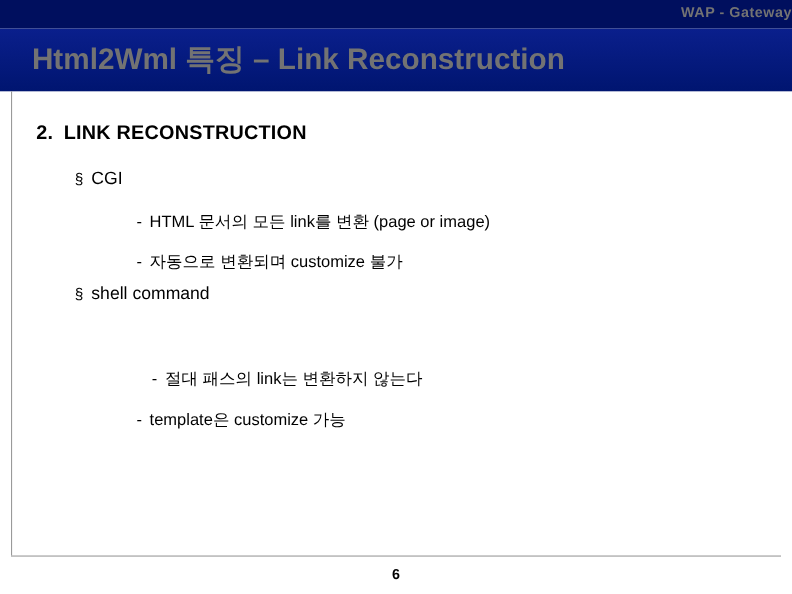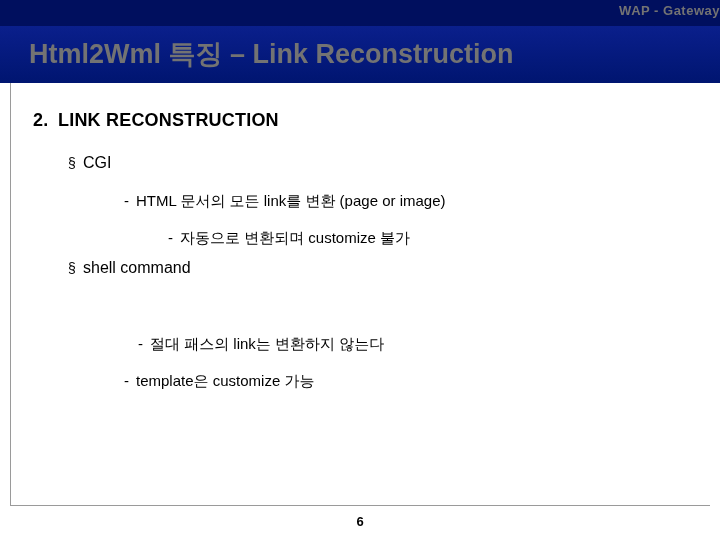--- a/index.html
+++ b/index.html
@@ -126,21 +126,21 @@
     white-space: nowrap;
   }
   .l3 .dash {
     display: inline-block;
     width: 12px;
   }
 
   .b-cgi      { top: 52px; margin-top: 19px; }
   .b-shell    { top: 176px; }
   .d-1        { top: 109px; }
-  .d-2        { top: 146px; margin-left: 44px; }
+  .d-2        { top: 146px; }
   .d-3        { top: 215px; }
   .d-4        { top: 252px; margin-left: 14px; }
   .d-5        { top: 289px; }
 
   
   .page-number {
     position: absolute;
     left: 0;
     top: 514px;
     width: 720px;

